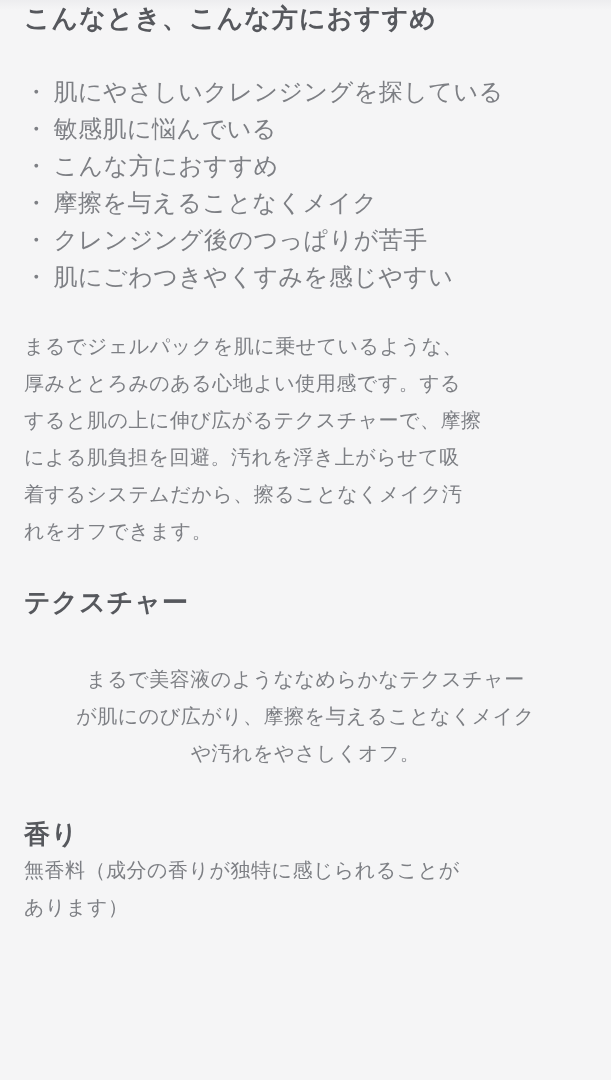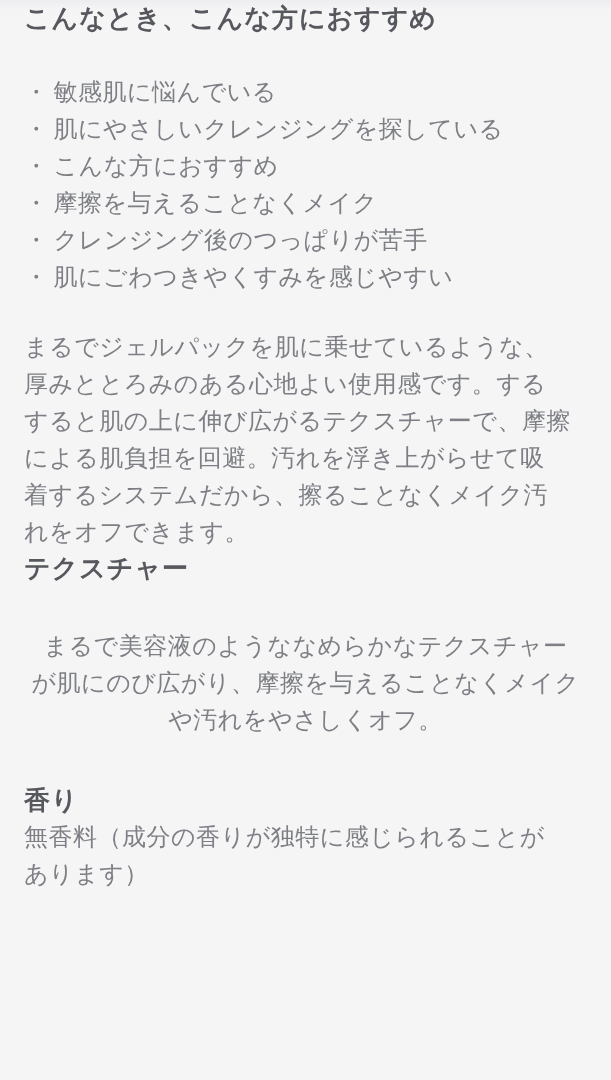--- a/index.html
+++ b/index.html
@@ -38,43 +38,43 @@
   }
   .bullets li {
     white-space: nowrap;
   }
   .dot {
     display: inline-block;
     margin-right: 5px;
   }
   .para {
     margin: 0;
-    font-size: 24px;
+    font-size: 20px;
     line-height: 37px;
     letter-spacing: 0.5px;
     color: #7d7f84;
     white-space: pre-line;
   }
   .mt-usage-h   { margin-top: 33px; }
   .mt-usage-p   { margin-top: 33px; }
-  .mt-texture-h { }
+  .mt-texture-h { margin-top: 34px; }
   .mt-texture-p { margin-top: 41px; text-align: center; }
   .mt-scent-h   { margin-top: 44px; }
   .mt-scent-p   { }
 </style>
 </head>
 <body>
 
 <div class="page">
 
   <h2 class="heading">こんなとき、こんな方におすすめ</h2>
 
   <ul class="bullets">
+    <li><span class="dot">・</span><span>肌にやさしいクレンジングを探している</span></li>
     <li><span class="dot">・</span><span>敏感肌に悩んでいる</span></li>
-    <li><span class="dot">・</span><span>肌にやさしいクレンジングを探している</span></li>
     <li><span class="dot">・</span><span>こんな方におすすめ</span></li>
     <li><span class="dot">・</span><span>摩擦を与えることなくメイク</span></li>
     <li><span class="dot">・</span><span>クレンジング後のつっぱりが苦手</span></li>
     <li><span class="dot">・</span><span>肌にごわつきやくすみを感じやすい</span></li>
   </ul>
 
   <p class="para mt-usage-p">まるでジェルパックを肌に乗せているような、
 厚みととろみのある心地よい使用感です。する
 すると肌の上に伸び広がるテクスチャーで、摩擦
 による肌負担を回避。汚れを浮き上がらせて吸

